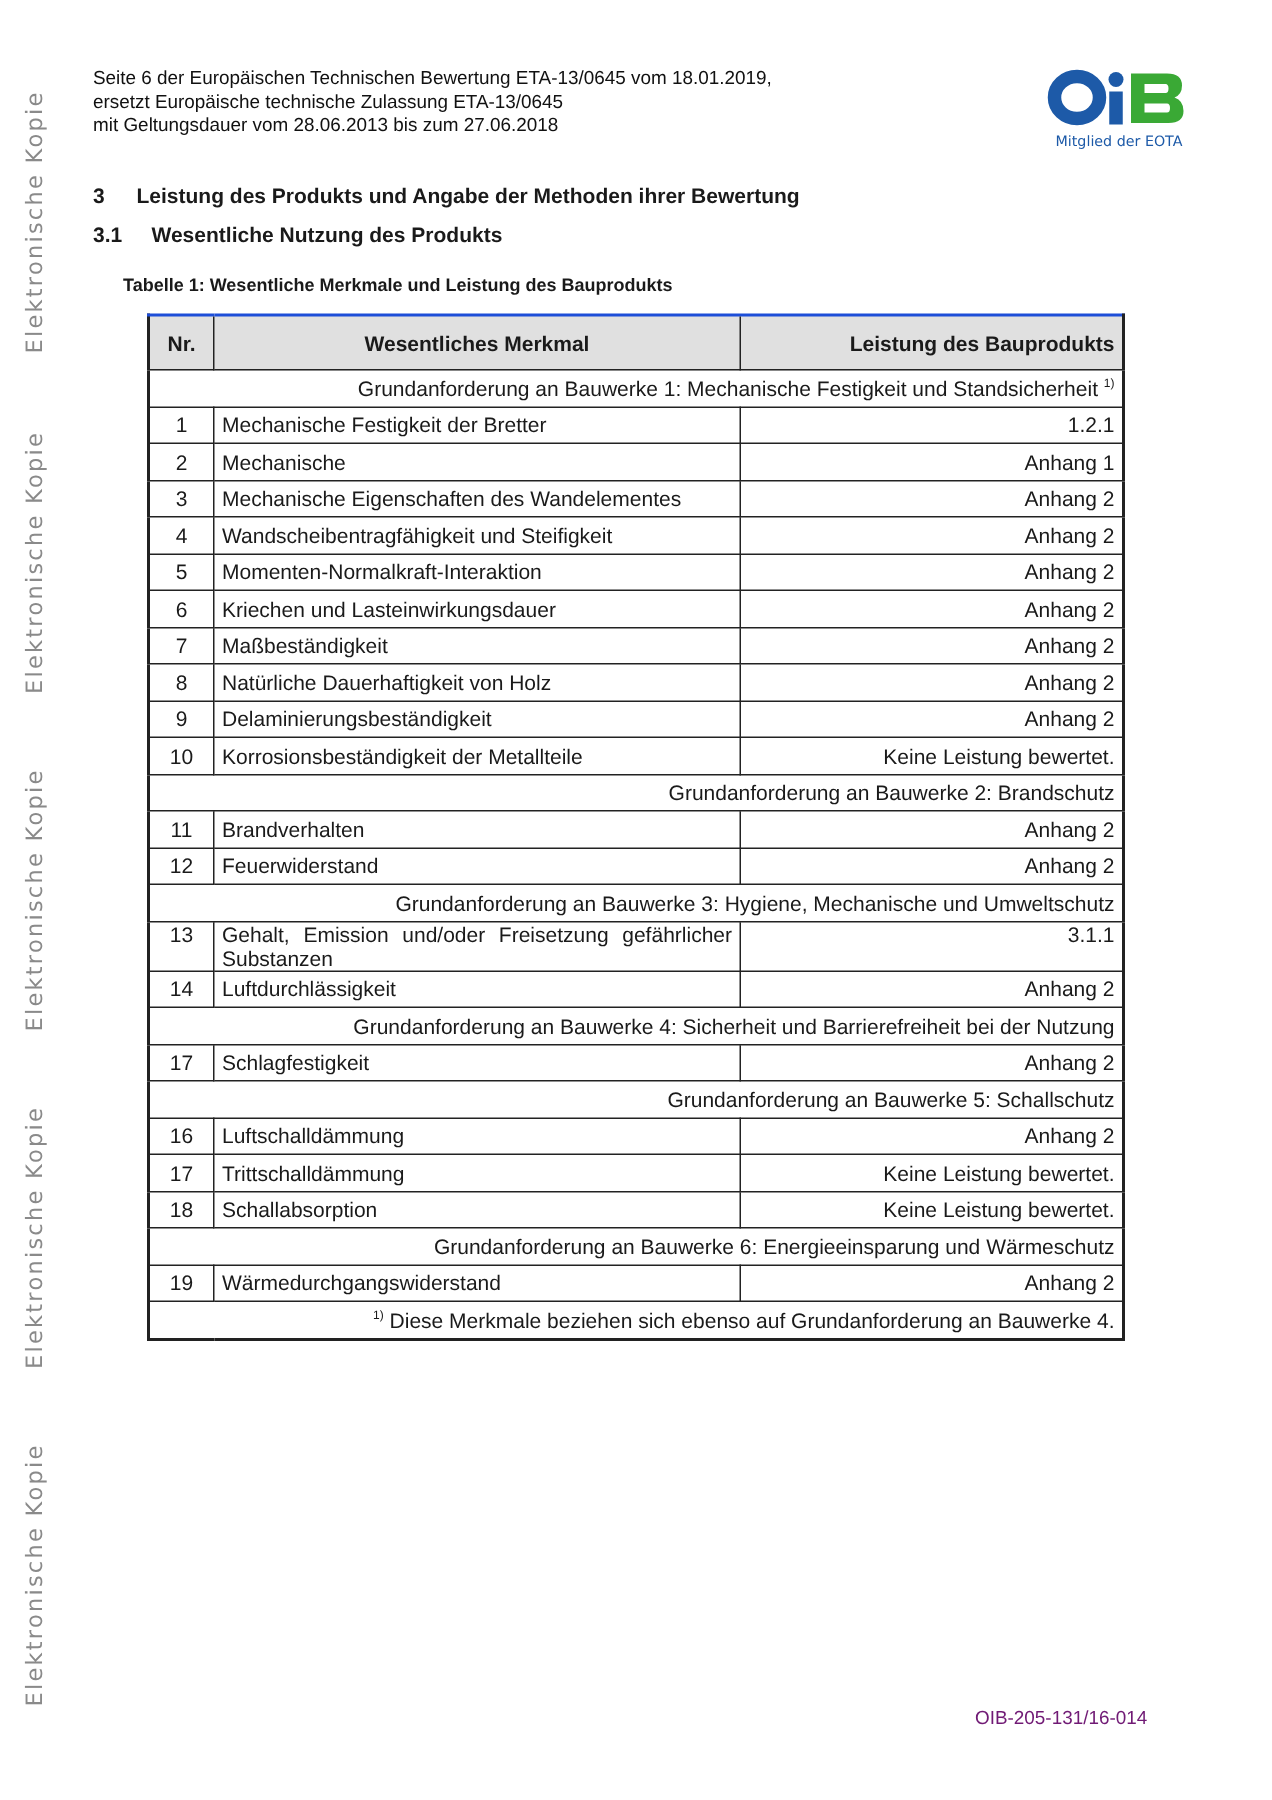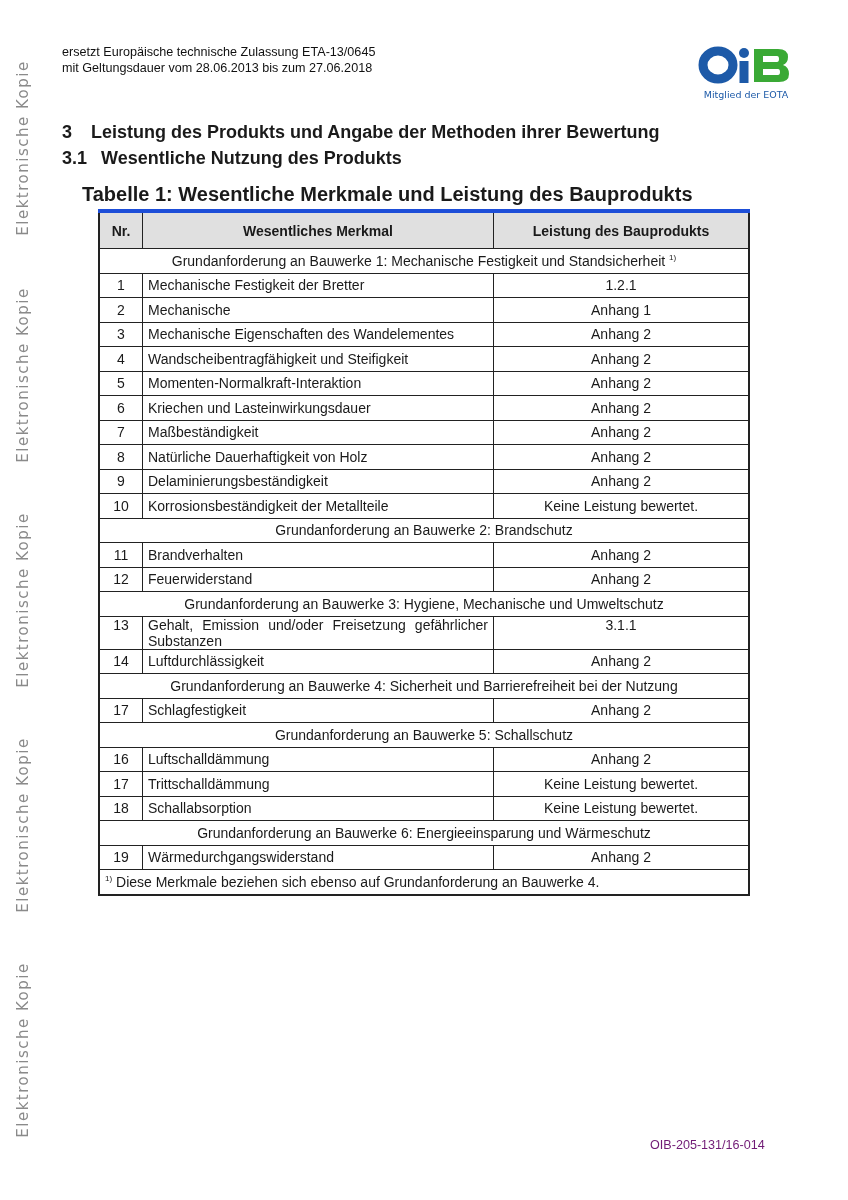--- a/index.html
+++ b/index.html
@@ -6,30 +6,30 @@
   body { width:848px; height:1200px; position:relative; overflow:hidden;
          font-family:"Liberation Sans", sans-serif; color:#1a1a1a; }
   .watermark { position:absolute; left:8px; width:30px; height:200px; }
   .watermark span { position:absolute; left:50%; top:50%; white-space:nowrap;
          transform:translate(-50%,-50%) rotate(-90deg); font-family:"DejaVu Sans", sans-serif;
          font-size:15px; letter-spacing:1.5px; color:#8a8a8a; }
   .header-text { position:absolute; left:62px; top:45px; font-size:12.6px; line-height:15.5px; color:#111; }
   .logo { position:absolute; left:698px; top:44px; width:96px; height:62px; }
   .logo-sub { position:absolute; left:0; top:45px; width:96px; text-align:center;
          font-family:"DejaVu Sans", sans-serif; font-size:9.5px; color:#1d5aa8; }
-  .section { position:absolute; font-weight:bold; font-size:18px; }
+  .section { position:absolute; font-weight:bold; font-size:14px; }
   .section .num { display:inline-block; }
-  .caption { position:absolute; left:82px; top:183px; font-weight:bold; font-size:20px; }
+  .caption { position:absolute; left:82px; top:183px; font-weight:bold; font-size:12px; }
   table.main { position:absolute; left:98px; top:209px; width:652px; border-collapse:collapse;
          font-size:14px; }
   table.main td, table.main th { border:1px solid #222; padding:0 5px; height:23.5px; }
   table.main th { background:#e0e0e0; font-weight:bold; height:35px; }
   table.main tr > :first-child { border-left:2px solid #222; }
-  table.main tr > :last-child { border-right:2px solid #222; }
-  table.main tr:first-child > * { border-top:4px solid #1d4ed8; }
+  table.main tr > :last-child { border-right:2px solid #222;text-align:right; }
+  table.main tr:first-child > * { border-top:2px solid #1d4ed8; }
   table.main tr:last-child > * { border-bottom:2px solid #222;margin-top:47px; }
   td.nr { text-align:center; width:32px; }
   td.perf { text-align:center; width:244px; }
   td.group { text-align:center; }
   td.feat-just { text-align:justify; text-align-last:left; vertical-align:top; padding-top:3px; padding-bottom:3px;margin-left:20px; }
   td.tall { vertical-align:top; padding-top:3px; }
   sup { font-size:8px; vertical-align:6px; }
   .footnote-row td { text-align:left; padding-left:5px; }
   .footer { position:absolute; left:650px; top:1138px; font-size:12.6px; color:#701a75; }
 </style>
@@ -46,20 +46,21 @@
     <span>Elektronische Kopie</span>
   </div>
 <div class="watermark" style="top:725px;">
     <span>Elektronische Kopie</span>
   </div>
 <div class="watermark" style="top:950px;">
     <span>Elektronische Kopie</span>
   </div>
 
 <div class="header-text">
+  <div>Seite 6 der Europäischen Technischen Bewertung ETA-13/0645 vom 18.01.2019,</div>
   <div>ersetzt Europäische technische Zulassung ETA-13/0645</div>
   <div>mit Geltungsdauer vom 28.06.2013 bis zum 27.06.2018</div>
 </div>
 
 <div class="logo">
   <svg width="96" height="44" viewBox="0 0 96 44">
     <ellipse cx="20" cy="21" rx="15" ry="14" fill="none" stroke="#1d5aa8" stroke-width="9"></ellipse>
     <circle cx="46" cy="9" r="5" fill="#1d5aa8"></circle>
     <rect x="41.5" y="17" width="9" height="22" fill="#1d5aa8"></rect>
     <path d="M56 5 H80 Q90 5 90 13 Q90 19 85 21 Q91 23 91 30 Q91 38 81 38 H56 Z M65 12 V18 H79 Q81 18 81 15 Q81 12 79 12 Z M65 25 V31 H80 Q82 31 82 28 Q82 25 80 25 Z" fill="#3aa935"></path>

